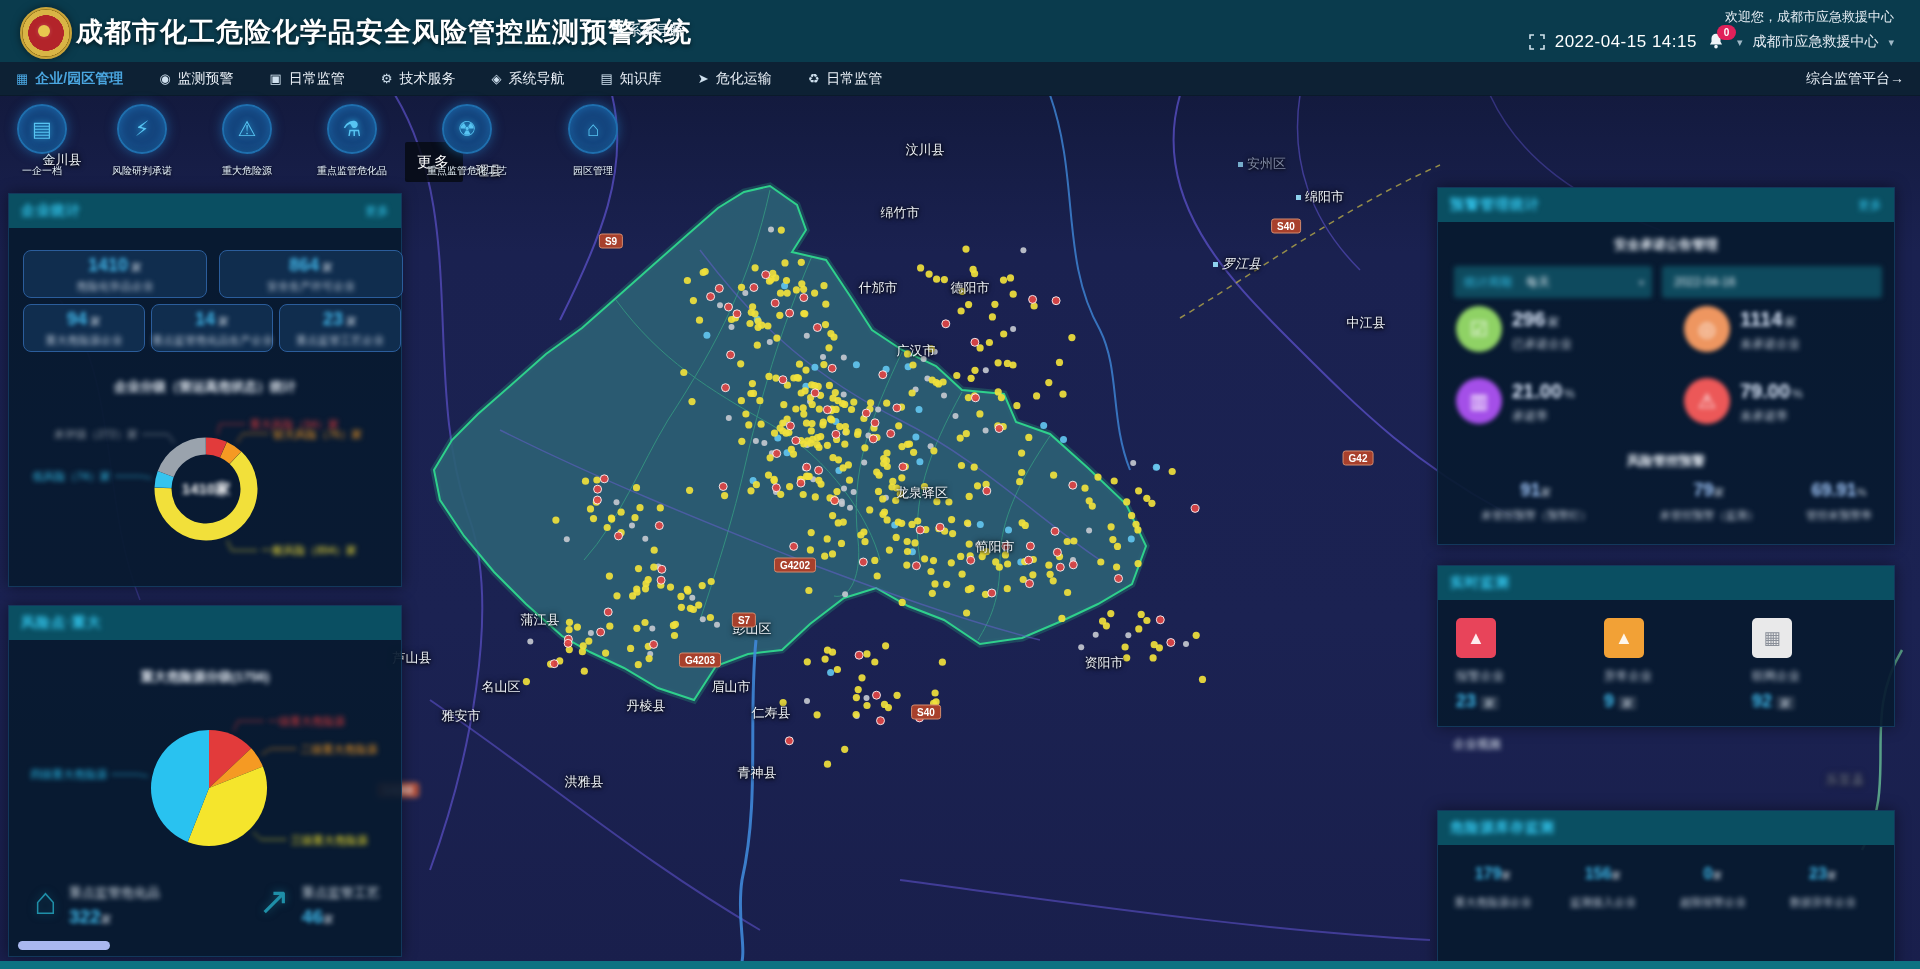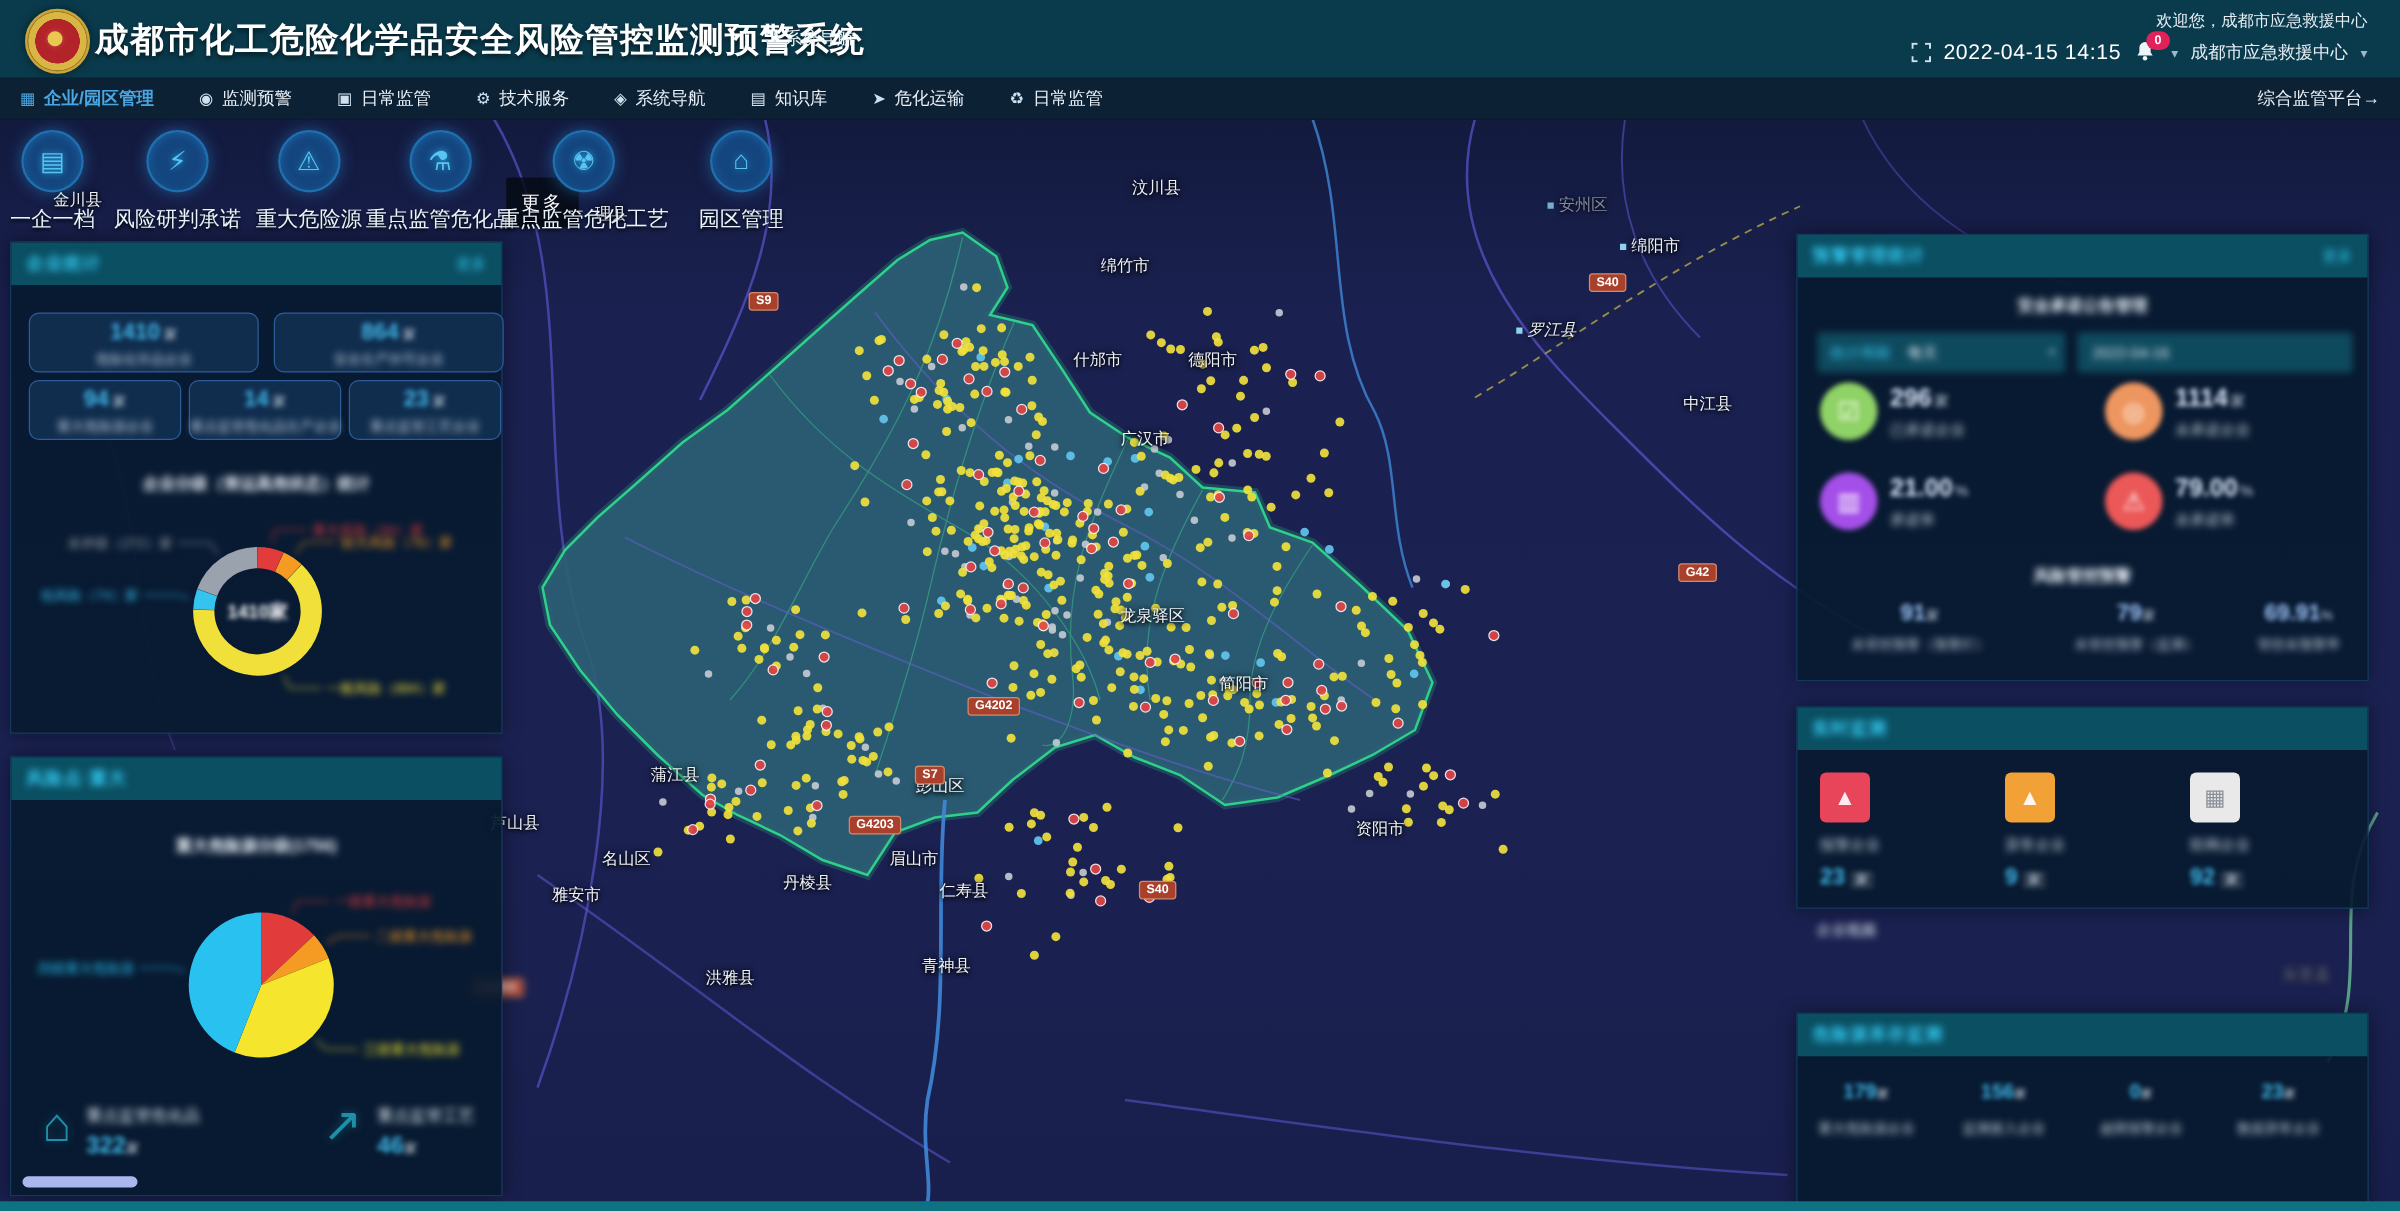--- a/index.html
+++ b/index.html
@@ -58,21 +58,21 @@
        font-family:inherit;letter-spacing:2px;}
 
   
   #subnav{position:absolute;left:0;top:95px;width:800px;height:92px;pointer-events:none;}
   .sub-item{position:absolute;transform:translateX(-50%);text-align:center;pointer-events:auto;cursor:pointer;}
   .sub-circle{width:46px;height:46px;margin:0 auto;border-radius:50%;
        background:radial-gradient(circle at 50% 40%,#14457e 0 60%,#0b2a50 100%);
        border:2px solid #1f6fae;box-shadow:0 0 12px rgba(36,130,200,.55),inset 0 0 8px rgba(40,150,230,.4);
        display:flex;align-items:center;justify-content:center;}
   .sub-circle .sg{font-size:21px;color:#57c4f2;text-shadow:0 0 6px #2aa8e0;}
-  .sub-label{margin-top:10px;font-size:17px;color:#e8f4fc;text-shadow:0 1px 3px #000;}
+  .sub-label{margin-top:10px;font-size:10px;color:#e8f4fc;text-shadow:0 1px 3px #000;}
 
   
   .panel{position:absolute;background:rgba(7,26,47,.93);border:1px solid rgba(46,138,201,.28);
          box-shadow:0 0 14px rgba(0,0,0,.45);}
   .panel-hd{position:absolute;left:0;top:0;right:0;height:34px;background:#0a4f62;
          display:flex;align-items:center;}
   .panel-hd .ttl{margin-left:12px;font-size:14px;font-weight:bold;color:#33c7ee;letter-spacing:1px;}
   .panel-hd .more{margin-left:auto;margin-right:12px;font-size:12px;color:#33c7ee;cursor:pointer;}
 
   #panel-enterprise{left:8px;top:193px;width:392px;height:392px;}

